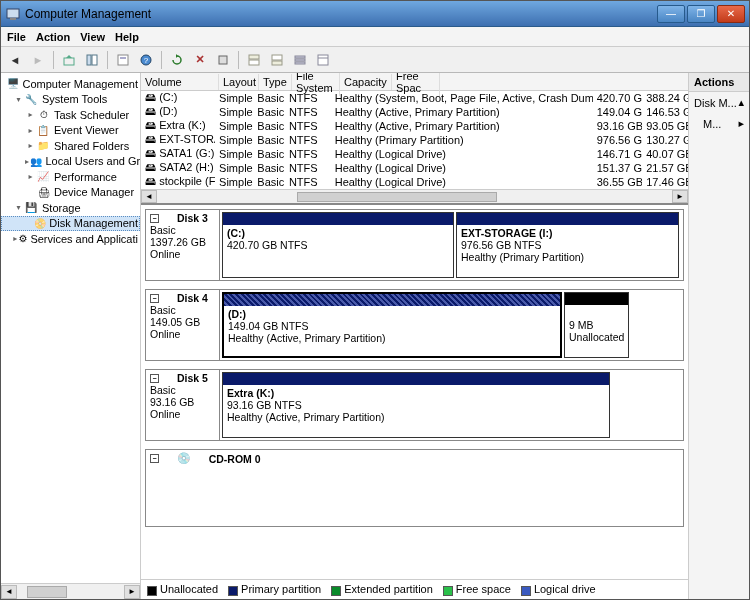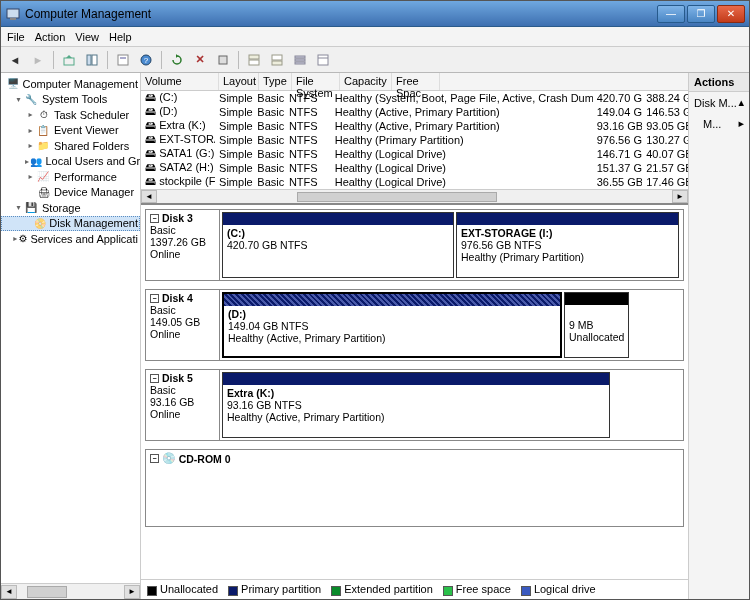--- a/index.html
+++ b/index.html
@@ -4,46 +4,46 @@
 <style>
 * { box-sizing: border-box; margin: 0; padding: 0; }
 body { font-family: "Segoe UI", Tahoma, sans-serif; font-size: 11px; width: 750px; height: 600px; overflow: hidden; background: #fff; border: 1px solid #555; }
 .titlebar { height: 26px; background: linear-gradient(#6fa8e0, #3d6fb0); display: flex; align-items: center; padding: 0 4px; color: #222; border-bottom: 1px solid #2a5a8a; }
 .titlebar .icon { width: 16px; height: 16px; margin-right: 4px; display:flex; align-items:center; justify-content:center; }
 .titlebar .title { flex: 1; font-size: 12px; color:#000; }
 .winbtns { display: flex; gap: 2px; }
 .winbtn { width: 28px; height: 18px; border: 1px solid #265a8c; background: linear-gradient(#7fb4e8,#4a86c4); border-radius: 2px; display:flex; align-items:center; justify-content:center; font-size:10px; color:#fff;}
 .winbtn.close { background: linear-gradient(#e86a4a,#c23b1a); border-color:#8a2a12;}
 .menubar { height: 20px; display: flex; align-items: center; padding: 0 6px; gap: 10px; border-bottom: 1px solid #ccc; background:#f4f4f4; font-size:11px; }
-.menubar span { cursor: default; }
+.menubar span { cursor: default; font-weight: bold; }
 .toolbar { height: 26px; display: flex; align-items: center; padding: 2px 4px; gap: 3px; border-bottom: 1px solid #b8b8b8; background:#f0f0f0; }
 .tbtn { width:20px; height:20px; border:1px solid transparent; display:flex; align-items:center; justify-content:center; font-size:11px; color:#333; }
 .tsep { width:1px; height:18px; background:#bbb; margin:0 2px;}
 .content { display:flex; height: calc(600px - 26px - 20px - 26px - 2px); }
 .tree { width: 140px; border-right:1px solid #ccc; overflow:hidden; padding:3px 0; background:#fff; position:relative;}
 .tree-item { display:flex; align-items:center; padding:1px 2px; white-space:nowrap; font-size:11px; height:15.5px;}
 .tree-item.sel { background:#d0e4f8; border:1px dotted #5a8cc0; padding:0 1px;}
 .exp { width:11px; height:11px; display:inline-flex; align-items:center; justify-content:center; font-size:8px; color:#666; margin-right:1px;}
 .ticon { width:14px; height:14px; margin-right:3px; display:inline-flex; align-items:center; justify-content:center; font-size:10px;}
 .tree .hscroll { position:absolute; bottom:0; left:0; right:0; height:16px; background:#f0f0f0; border-top:1px solid #ccc; display:flex; align-items:center;}
 .hscroll .arrow{width:16px;height:14px;border:1px solid #bbb;background:#e0e0e0;display:flex;align-items:center;justify-content:center;font-size:8px;}
 .hscroll .thumb{width:40px;height:12px;background:#d0d0d0;border:1px solid #aaa;margin-left:10px;}
 .middle { flex:1; display:flex; flex-direction:column; overflow:hidden; border-right:1px solid #ccc;}
 .vollist { border-bottom:2px solid #888;}
-.vhead { display:flex; background:#f4f4f4; border-bottom:1px solid #ccc; height:18px; font-size:11px;}
+.vhead { display:flex; background:#f4f4f4; border-bottom:1px solid #ccc; height:18px; font-size:11px;align-items:center;}
 .vhead div { border-right:1px solid #ddd; padding:2px 4px; }
 .vrow { display:flex; height:14px; font-size:11px; align-items:center;}
 .vrow div { padding:0 4px; overflow:hidden; white-space:nowrap;}
 .c-vol{width:78px} .c-lay{width:40px} .c-typ{width:33px} .c-fs{width:48px} .c-stat{width:277px} .c-cap{width:52px;text-align:right} .c-free{width:48px;text-align:right}
 .vlscroll { height:14px; background:#f0f0f0; display:flex; border-top:1px solid #ccc;}
 .disks { flex:1; overflow:auto; padding:4px;}
 .diskrow { display:flex; border:1px solid #888; margin-bottom:8px; height:72px;}
 .diskrow.cd { height:78px; }
 .diskinfo { width:74px; border-right:1px solid #888; padding:2px 4px; font-size:10.5px; display:flex; flex-direction:column;}
-.diskinfo .dh { display:flex; align-items:center; gap:3px; font-weight:bold;}
+.diskinfo .dh { display:flex; align-items:center; gap:18px; font-weight:bold;}
 .diskinfo .dh .bx{width:9px;height:9px;border:1px solid #555;font-size:7px;display:flex;align-items:center;justify-content:center;}
 .parts { flex:1; display:flex; padding:2px;}
 .part { border:1px solid #333; display:flex; flex-direction:column; font-size:10.5px; margin-right:2px;}
 .part .phead { height:12px; background:#0a1a6a;}
 .part.sel { border:2px solid #000;}
 .part.sel .phead{ background: repeating-linear-gradient(45deg,#0a1a6a,#0a1a6a 2px,#4a5aaa 2px,#4a5aaa 4px);}
 .part .pbody { padding:2px 4px; flex:1;}
 .part.unalloc .phead{ background:#000;}
 .legend { height:20px; border-top:1px solid #ccc; display:flex; align-items:center; gap:10px; padding:0 6px; font-size:11px;}
 .legend .sw{width:10px;height:10px;border:1px solid #555;display:inline-block;margin-right:3px;vertical-align:middle;}

